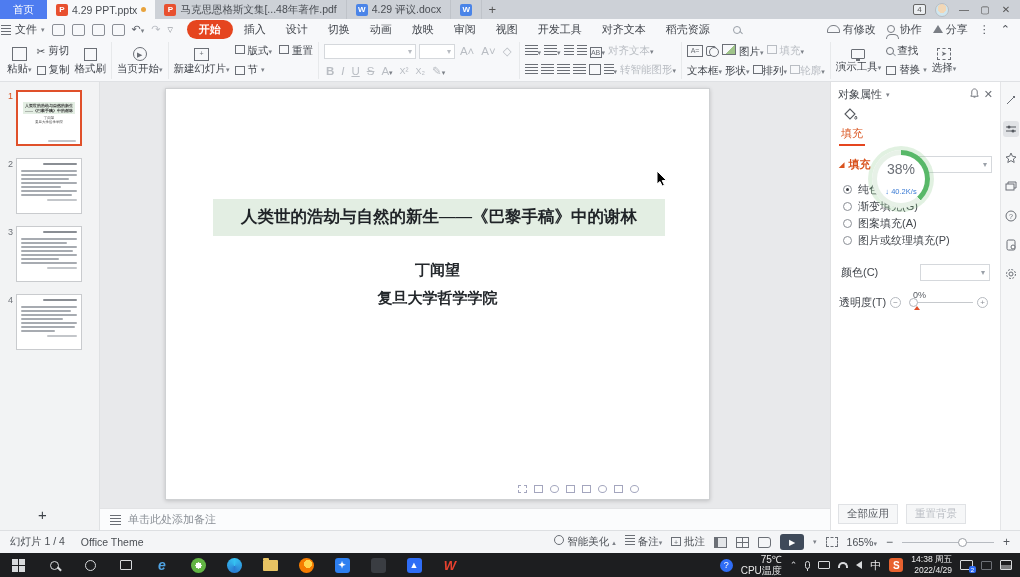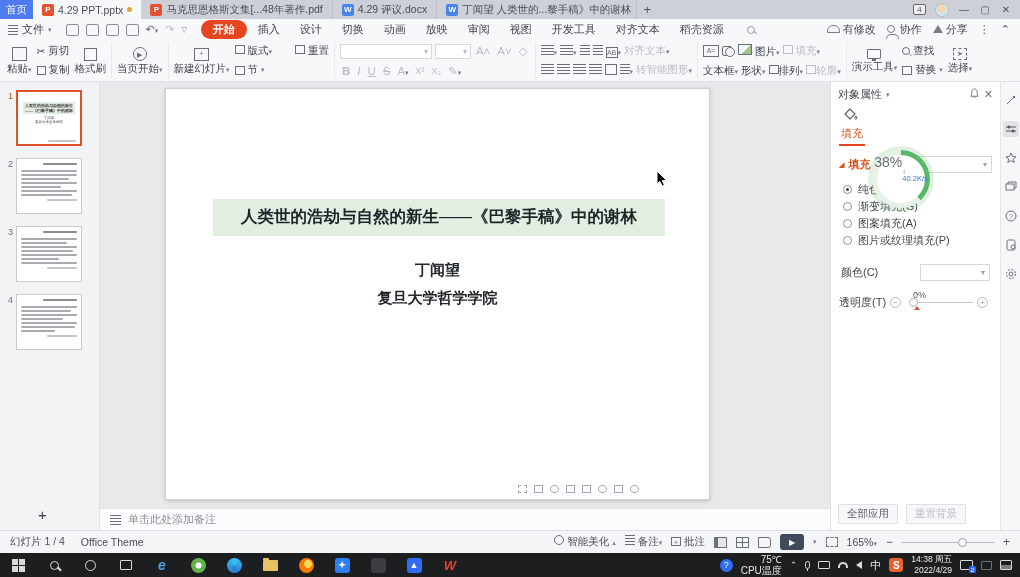--- a/index.html
+++ b/index.html
@@ -1,36 +1,36 @@
 <!DOCTYPE html>
 <html><head>
 <meta charset="utf-8">
 <style>
   *{box-sizing:border-box;margin:0;padding:0}
   html,body{width:1020px;height:577px;overflow:hidden}
   body{font-family:"Liberation Sans",sans-serif;font-size:11px;color:#3b3f45;background:#fff;position:relative}
 
   
   .titlebar{position:absolute;left:0;top:0;width:1020px;height:19px;background:#cdd1d7;display:flex;align-items:center}
-  .home{background:#4e7cf0;color:#fff;height:19px;padding:0 6px;display:flex;align-items:center;font-size:10.5px}
+  .home{background:#4e7cf0;color:#fff;height:19px;padding:0 13px;display:flex;align-items:center;font-size:10.5px}
   .dtab{height:19px;display:flex;align-items:center;gap:4px;padding:0 9px;font-size:10.5px;color:#4a4e54;border-right:1px solid #bfc3c9;white-space:nowrap;overflow:hidden;max-width:200px}
   .dtab.active{background:#f7f8fa;border-right:none}
   .ficon{width:12px;height:12px;border-radius:2px;color:#fff;font-size:8px;font-weight:bold;display:flex;align-items:center;justify-content:center;flex:none}
   .ficon.ppt,.ficon.pdf{background:#e8502f}
   .ficon.doc{background:#4a84e8}
   .mod-dot{width:5px;height:5px;border-radius:50%;background:#e8a33d;flex:none}
   .newtab{width:20px;text-align:center;color:#555;font-size:13px}
   .tbright{margin-left:auto;display:flex;align-items:center;gap:9px;padding-right:8px;color:#555}
   .wsico{width:13px;height:11px;border:1px solid #666;border-radius:2px;font-size:8px;display:flex;align-items:center;justify-content:center;color:#555;background:#eceff2}
   .avatar{width:14px;height:14px;border-radius:50%;background:radial-gradient(circle at 50% 38%,#f2d7b6 0 46%,#cfe6ef 47%);border:1px solid #b9bdc2}
   .winbtn{font-size:10px;color:#555;width:12px;text-align:center}
 
   
   .menubar{position:absolute;left:0;top:19px;width:1020px;height:21px;background:#f7f8fa;display:flex;align-items:center;font-size:11px;color:#41454c}
-  .filebtn{display:flex;align-items:center;gap:4px;padding:0 8px}
+  .filebtn{display:flex;align-items:center;gap:4px;padding:0 1px}
   .qat{display:flex;align-items:center;gap:7px;padding:0 6px;color:#5a5e66}
   .qico{width:13px;height:12px;border:1px solid #8a8e95;border-radius:2px;display:inline-block}
   .mtabs{display:flex;align-items:center;gap:2px;margin-left:8px}
   .mtab{padding:1px 9px;cursor:default}
   .mtab.active{background:#e5451f;color:#fff;border-radius:10px;padding:2px 12px;font-weight:bold}
   .msearch{display:flex;align-items:center;gap:5px;color:#9aa0a8;margin-left:14px}
   .mag{width:8px;height:8px;border:1.4px solid #9aa0a8;border-radius:50%;position:relative;display:inline-block}
   .mag::after{content:"";position:absolute;width:4px;height:1.4px;background:#9aa0a8;transform:rotate(45deg);right:-3px;bottom:-1px}
   .mbright{margin-left:auto;display:flex;align-items:center;gap:11px;padding-right:10px;color:#4a4e55}
   .cloudico{width:13px;height:8px;border:1px solid #7a7e85;border-radius:6px 6px 0 0;display:inline-block}
@@ -108,21 +108,21 @@
   .sline{position:relative;width:60px;height:1px;background:#c6c9cd;margin-left:8px}
   .shandle{position:absolute;left:-4px;top:-4px;width:9px;height:9px;border:1px solid #b0b4ba;border-radius:50%;background:#fff}
   .spct{position:absolute;left:0;top:-12px;font-size:9px;color:#55595f}
   .smark{position:absolute;left:1px;top:4px;width:0;height:0;border-left:3px solid transparent;border-right:3px solid transparent;border-bottom:4px solid #e0502a}
   .rpbottom{position:absolute;left:7px;bottom:6px;display:flex;gap:8px}
   .rpbtn{border:1px solid #e0e2e5;background:#f6f7f8;color:#55595f;padding:2px 8px;font-size:10.5px}
   .rpbtn.dis{color:#b9bdc3}
 
   
   .dlbadge{position:absolute;left:872px;top:150px;width:58px;height:58px;border-radius:50%;background:conic-gradient(#58b868 0 38%,#e7f1e7 38% 100%);box-shadow:0 0 0 4px rgba(120,190,120,.22);display:flex;align-items:center;justify-content:center}
-  .dlinner{width:48px;height:48px;border-radius:50%;background:#fff;display:flex;align-items:flex-start;justify-content:center;line-height:1}
+  .dlinner{width:48px;height:48px;border-radius:50%;background:#fff;display:flex;flex-direction:column;align-items:center;justify-content:center;line-height:1}
   .dlpct{font-size:14px;color:#6b6f76}
   .dlspd{font-size:7.5px;color:#3b7bd4;margin-top:12px}
 
   
   .rightstrip{position:absolute;left:1000px;top:82px;width:20px;height:448px;background:#f6f7f8;border-left:1px solid #e4e5e7;display:flex;flex-direction:column;align-items:center;gap:13px;padding-top:10px;color:#6b6f76}
   .sico{width:16px;height:16px;display:flex;align-items:center;justify-content:center;font-size:10px}
   .sico.sel{background:#e1e3e6;border-radius:3px}
 
   
   .statusbar{position:absolute;left:0;top:530px;width:1020px;height:23px;background:#f4f5f7;border-top:1px solid #dddfe2;display:flex;align-items:center;font-size:10.5px;color:#4a4e54;padding:0 10px;gap:16px}
@@ -189,21 +189,20 @@
   <div class="dtab">
     <span class="ficon pdf">P</span>
     <span>马克思恩格斯文集[...48年著作.pdf</span>
   </div>
   <div class="dtab">
     <span class="ficon doc">W</span>
     <span>4.29 评议.docx</span>
   </div>
   <div class="dtab">
     <span class="ficon doc">W</span>
-    <span>丁闻望 人类世的...黎手稿》中的谢林</span>
   </div>
   <div class="newtab">+</div>
   <div class="tbright">
     <span class="wsico">4</span>
     <span class="avatar"></span>
     <span class="winbtn">—</span>
     <span class="winbtn">▢</span>
     <span class="winbtn">✕</span>
   </div>
 </div>
@@ -273,21 +272,21 @@
     </div>
   </div>
   <div class="rg">
     <div class="bigbtn">
       <span class="ico-box" style="width:15px;height:13px">+</span>
       <span><span>新建幻灯片</span><span class="caret">▾</span></span>
     </div>
     <div class="smallcol">
       <span class="srow">
           <span><span class="ico-box" style="width:10px;height:9px"></span> <span>版式</span><span class="caret">▾</span></span>
-            <span style="margin-left:20px"><span class="ico-box" style="width:10px;height:9px"></span> <span>重置</span></span>
+            <span style="margin-left:4px"><span class="ico-box" style="width:10px;height:9px"></span> <span>重置</span></span>
         </span>
       <span class="srow">
           <span class="ico-box" style="width:10px;height:9px"></span>
           <span>节</span>
           <span class="caret">▾</span>
         </span>
     </div>
   </div>
   <div class="rg">
     <div class="smallcol">

